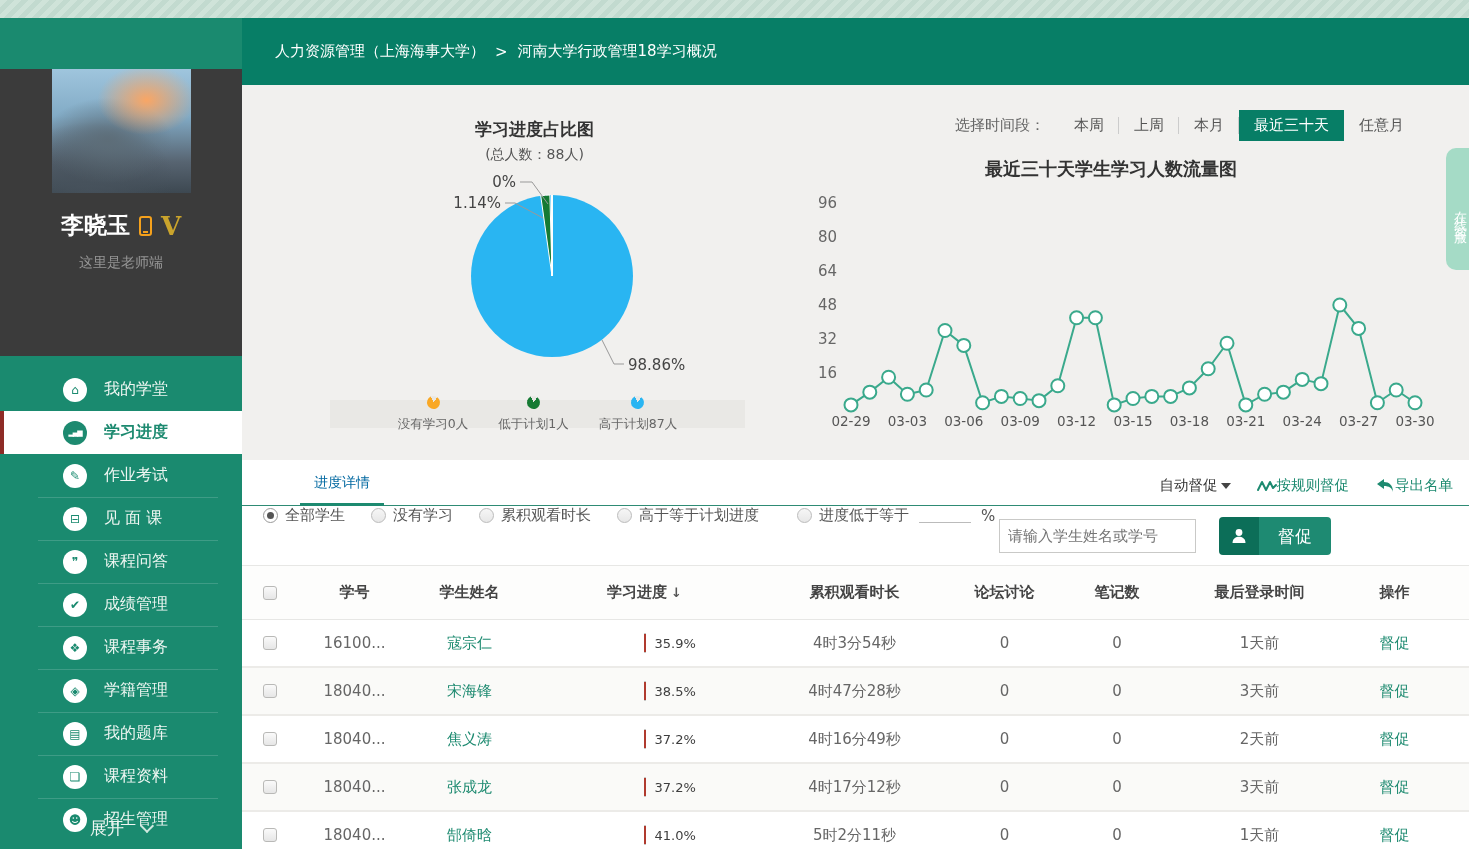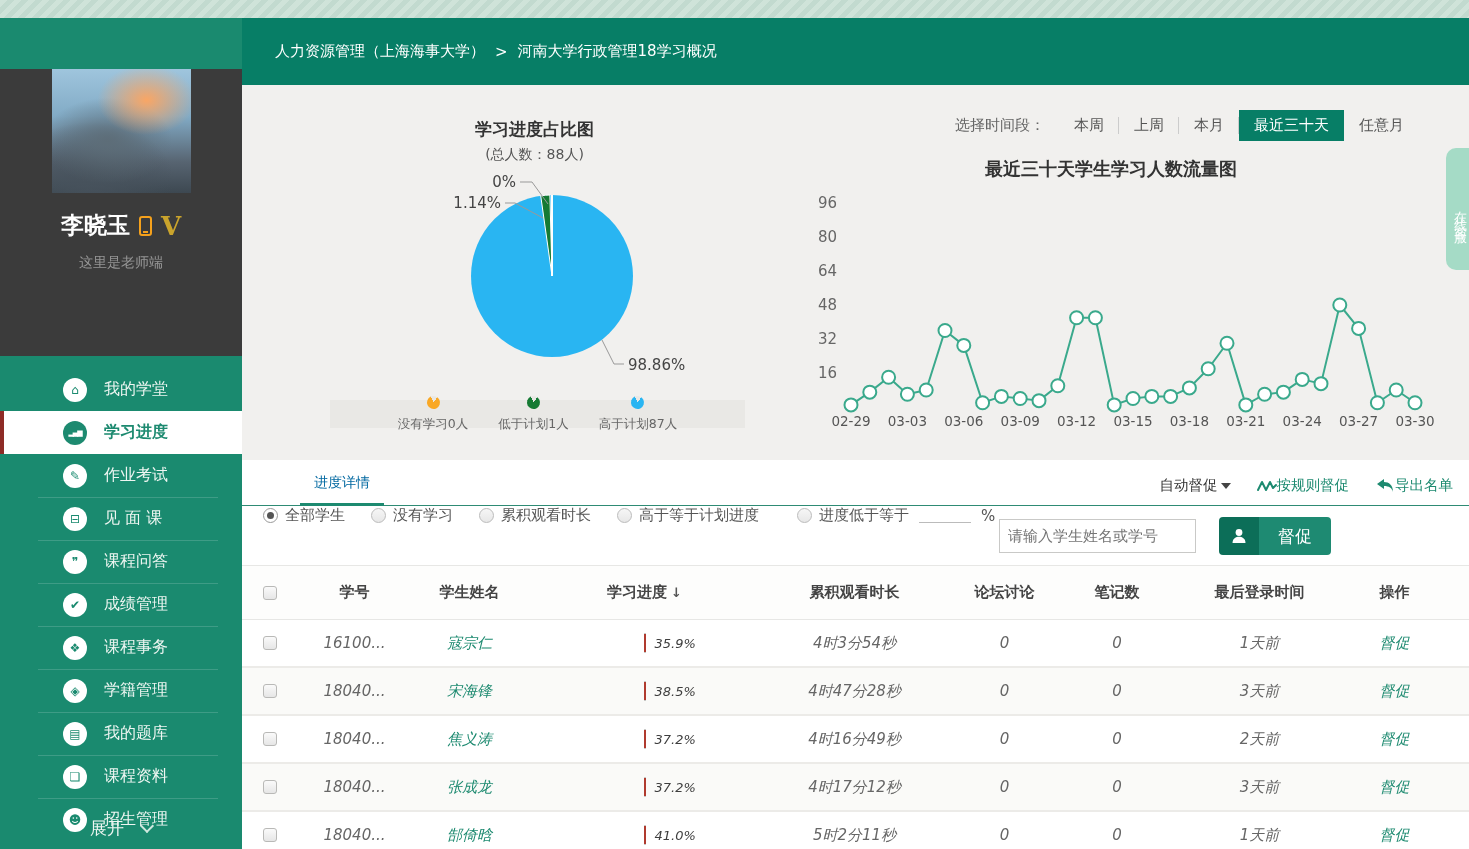--- a/index.html
+++ b/index.html
@@ -92,21 +92,21 @@
     display:flex; align-items:center; padding:0 8px; gap:4px; }
   .search-ph { flex:1; color:#aaa; font-size:15px; white-space:nowrap; overflow:hidden; border:none; outline:none; background:transparent; font-family:inherit; }
   .remind-btn { position:absolute; right:138px; top:11px; height:38px; display:flex; cursor:pointer; border-radius:4px; overflow:hidden; }
   .remind-btn .ic { width:40px; background:#0c6e58; display:flex; align-items:center; justify-content:center; }
   .remind-btn .lbl { background:#1e8a72; color:#fff; font-size:17px; display:flex; align-items:center; padding:0 19px; }
 
   .tgrid { display:grid; grid-template-columns:55px 115px 115px 235px 185px 115px 110px 175px 95px; align-items:center; }
   .thead { height:55px; font-weight:bold; color:#444; font-size:15px; background:#fdfdfc;
     border-top:1px solid #e7e7e5; border-bottom:1px solid #e7e7e5; }
   .thead > div, .trow > div { text-align:center; }
-  .trow { height:48px; font-size:15px; color:#666; border-bottom:2px solid #ecebe8;font-style:italic; }
+  .trow { height:48px; font-size:15px; color:#666; border-bottom:2px solid #ecebe8; }
   .trow:nth-child(even) { background:#fafaf8; }
   .checkbox { width:14px; height:14px; margin:0 auto; border:1px solid #b9b9b7; border-radius:3px; background:linear-gradient(#fafafa,#e6e6e6); cursor:pointer; }
   .stu-link { color:#1d8a70; cursor:pointer; }
   .action-link { color:#1d8a70; cursor:pointer; }
   .sort-arrow { font-size:13px; color:#555; margin-left:4px; }
   .pbar { width:172px; height:20px; margin:0 auto; border:1px solid #c9c9c7; background:linear-gradient(#f5f5f3,#fbfbfa); position:relative; }
   .pbar .fill { position:absolute; left:0; top:0; bottom:0; background:#2a9181; }
   .pbar .mark { position:absolute; top:0; bottom:0; width:2px; background:#b03a2e; }
   .pbar .txt { position:absolute; left:0; top:0; bottom:0; display:flex; align-items:center; padding-left:10px; font-size:13px; color:#3e3e3e; }
 </style>

